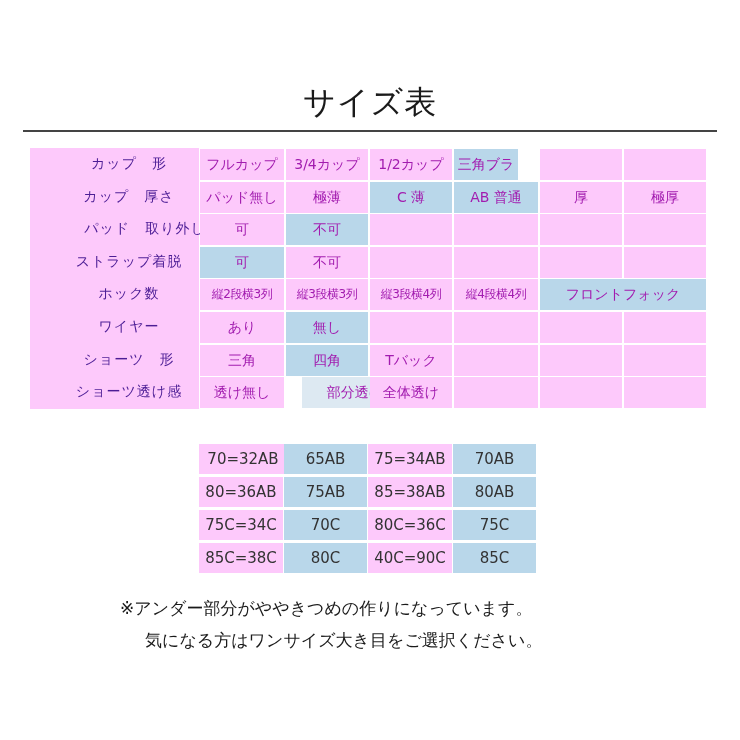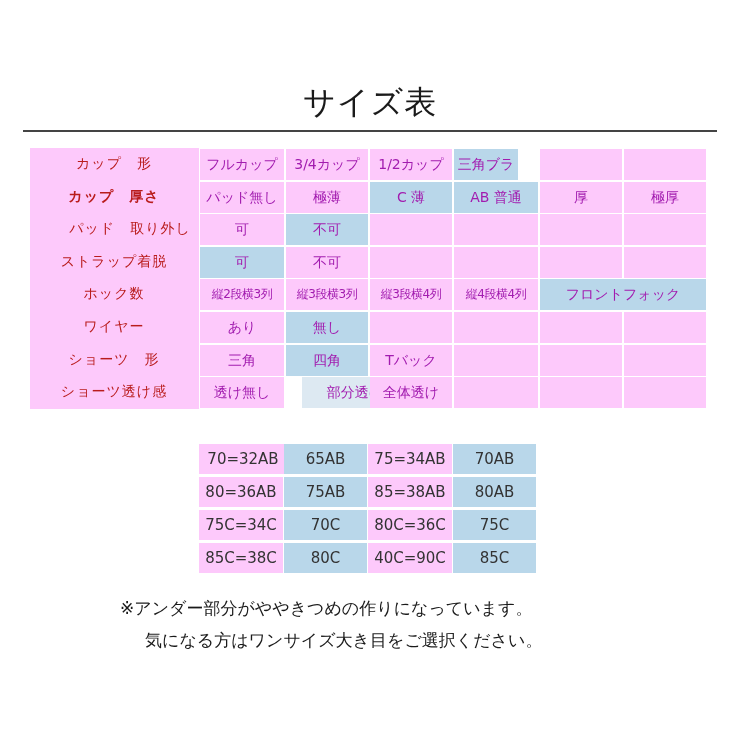--- a/index.html
+++ b/index.html
@@ -15,22 +15,22 @@
     position: absolute; left: 23px; top: 130px; width: 694px; height: 2px; background: #444444;
   }
   .spec-table {
     position: absolute; left: 30px; top: 148px; width: 676px; height: 261px;
     background: #fdc9fb;
   }
   .label-col {
     position: absolute; left: 0; top: 0; width: 168px; height: 261px;
   }
   .label-cell {
-    position: absolute; left: 0; width: 168px; height: 32px; display: flex;
-    align-items: center; justify-content: center; font-size: 14px; color: #b91c1c;
+    position: absolute; left: 15px; width: 168px; height: 32px; display: flex;
+    align-items: center; justify-content: center; font-size: 14px; color: #4c1d95;
     letter-spacing: 1px; white-space: pre;
   }
   .cell {
     position: absolute; height: 31px; display: flex; align-items: center;
     justify-content: center; font-size: 14px; color: #a21caf; box-sizing: border-box;
     white-space: pre;
   }
   .cell.small { font-size: 12px; letter-spacing: -0.5px; }
   .pink { background: #fdc9fb; }
   .blue { background: #b9d7ea; }
@@ -54,21 +54,21 @@
 </head>
 <body>
 
 <div class="title">サイズ表</div>
 <div class="rule"></div>
 
 <div class="spec-table">
   <div class="grid-bg"></div>
   <div class="label-col" id="label-col">
       <div class="label-cell" style="top: 0px;">カップ　形</div>
-      <div class="label-cell" style="top: 33px; font-weight: bold;">カップ　厚さ</div>
+      <div class="label-cell" style="top: 33px;">カップ　厚さ</div>
       <div class="label-cell" style="top: 65px; padding-left: 16px;">パッド　取り外し</div>
       <div class="label-cell" style="top: 98px;">ストラップ着脱</div>
       <div class="label-cell" style="top: 130px;">ホック数</div>
       <div class="label-cell" style="top: 163px;">ワイヤー</div>
       <div class="label-cell" style="top: 196px;">ショーツ　形</div>
       <div class="label-cell" style="top: 228px;">ショーツ透け感</div>
     </div>
   <div id="spec-cells">
       <div class="cell pink" style="left: 170px; top: 1px; width: 84px;">フルカップ</div>
       <div class="cell pink" style="left: 256px; top: 1px; width: 82px;">3/4カップ</div>

